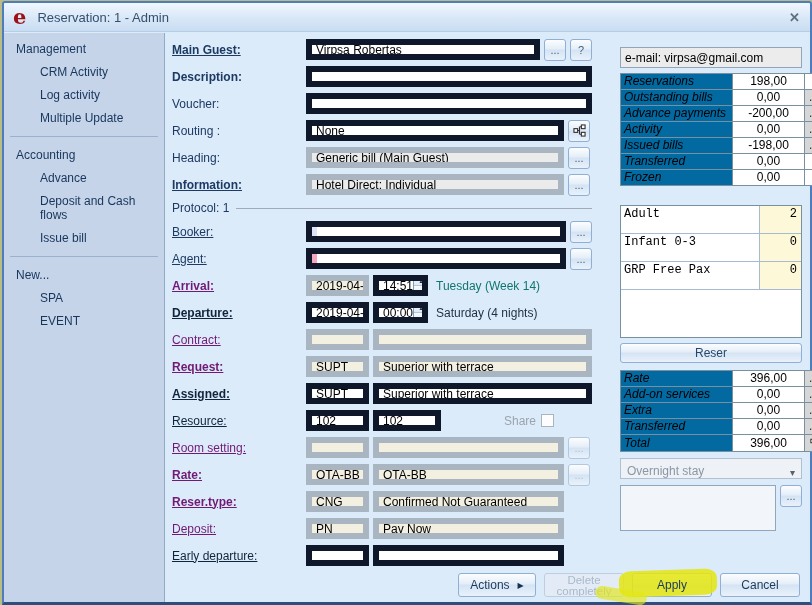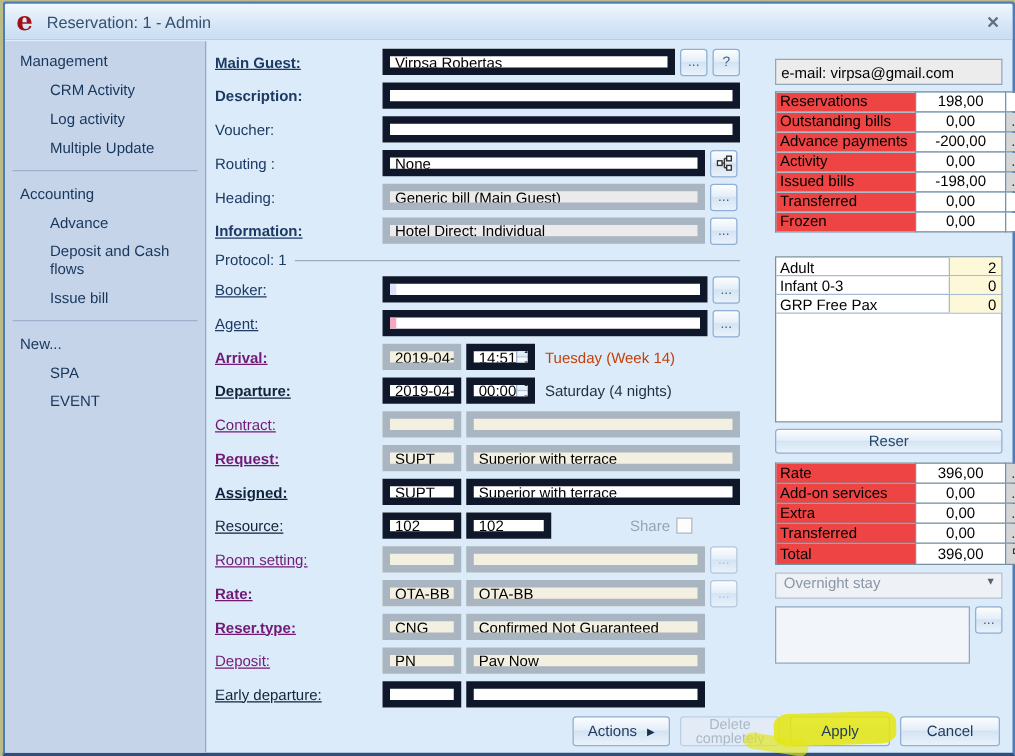--- a/index.html
+++ b/index.html
@@ -44,51 +44,51 @@
           font-size:11px; color:#44617e; cursor:default; }
   .sbtn.dis { color:#b3c1d0; border-color:#b3c8de; }
   .marker { position:absolute; left:0; top:0; bottom:0; width:5px; }
   .spinbox { padding-right:14px; }
   .spinval { flex:1; }
   .spin { width:15px; height:19px; display:flex; flex-direction:column; border-left:1px solid #7f9db9; flex-shrink:0; }
   .spin span { flex:1; display:flex; align-items:center; justify-content:center; font-size:5px; color:#21303f;
                background:linear-gradient(#f8fbfe,#dce9f6); }
   .spin span + span { border-top:1px solid #b3c7dc; }
   .note { margin-left:8px; font-size:12px; color:#1d2f40; }
-  .note.g { color:#c2410c; }
+  .note.g { color:#0f766e; }
   .grp { height:20px; display:flex; align-items:center; font-size:12px; color:#1c3a63; }
   .grp .line { flex:1; margin-left:7px; border-top:1px solid #9fabb8; }
   .sharewrap { margin-left:auto; margin-right:38px; display:flex; align-items:center; }
   .sharelbl { font-size:12px; color:#9aa4af; margin-right:5px; }
   .chk { width:13px; height:13px; border:1px solid #aab4be; background:#fdfdfd; }
 
   
   #rightcol { position:absolute; left:592px; top:44px; width:206px;padding-left:24px; }
   .email { height:21px; border:1px solid #93a5b8; background:#ececec; font-size:12px;
            display:flex; align-items:center; padding:0 4px; margin-bottom:5px; overflow:hidden; }
   table.grid { width:100%; border-collapse:collapse; table-layout:fixed; }
   table.grid td { border:1px solid #78909f; font-size:12px; height:16px; line-height:15px;
                   padding:0 3px; overflow:hidden; white-space:nowrap; }
-  td.gl { background:#ef4444; width:112px; }
+  td.gl { background:#0369a1; width:112px;font-style:italic; }
   td.gv { background:#fff; text-align:center; width:72px; padding-right:4px; }
   td.ga { width:22px; text-align:center; background:#fff; }
   td.ga.dots { background:#d6d6d6; color:#333; letter-spacing:1px; }
   tr.bold td { font-weight:bold; }
   #fin { margin-bottom:19px; }
   #paxbox { border:1px solid #78909f; background:#fff; height:133px; margin-bottom:5px; }
-  .pax-row { display:flex; height:15px; border-bottom:1px solid #a6bbd1; }
+  .pax-row { display:flex; height:28px; border-bottom:1px solid #a6bbd1;font-family:Liberation Mono, monospace; }
   .pax-lbl { flex:1; font-size:12px; padding:1px 3px; overflow:hidden; white-space:nowrap; }
   .pax-val { width:42px; background:#fdf8d7; border-left:1px solid #a6bbd1; font-size:12px;
              text-align:right; padding:1px 4px; }
   .wbtn { width:100%; height:20px; border:1px solid #8fafd4; border-radius:3px;
           background:linear-gradient(#fcfdfe,#e4eef8 45%,#d4e3f3 50%,#e9f2fb);
           font-size:12px; color:#24486b; display:flex; align-items:center; justify-content:center;
           margin-bottom:7px; cursor:default; }
   #charges { margin-bottom:6px; }
-  .drop { height:21px; border:1px solid #b1c0d0; background:#eef1f5; display:flex; align-items:flex-start;
+  .drop { height:21px; border:1px solid #b1c0d0; background:#eef1f5; display:flex; align-items:flex-end;
           padding:0 6px; font-size:12px; color:#8b97a5; margin-bottom:6px; }
   .drop .arr { margin-left:auto; color:#55636f; font-size:10px; }
   .notesrow { display:flex; align-items:flex-start; }
   .notes { width:182px; height:46px; border:1px solid #90a6bd; background:#f2f5f9; }
 
   
   #footer { position:absolute; left:168px; top:570px; right:10px; display:flex; justify-content:flex-end; gap:8px; }
   .fbtn { height:24px; width:80px; border:1px solid #8fafd4; border-radius:3px;
           background:linear-gradient(#fcfdfe,#e4eef8 45%,#d4e3f3 50%,#e9f2fb);
           font-size:12px; color:#1c3a5c; display:flex; align-items:center; justify-content:center;

